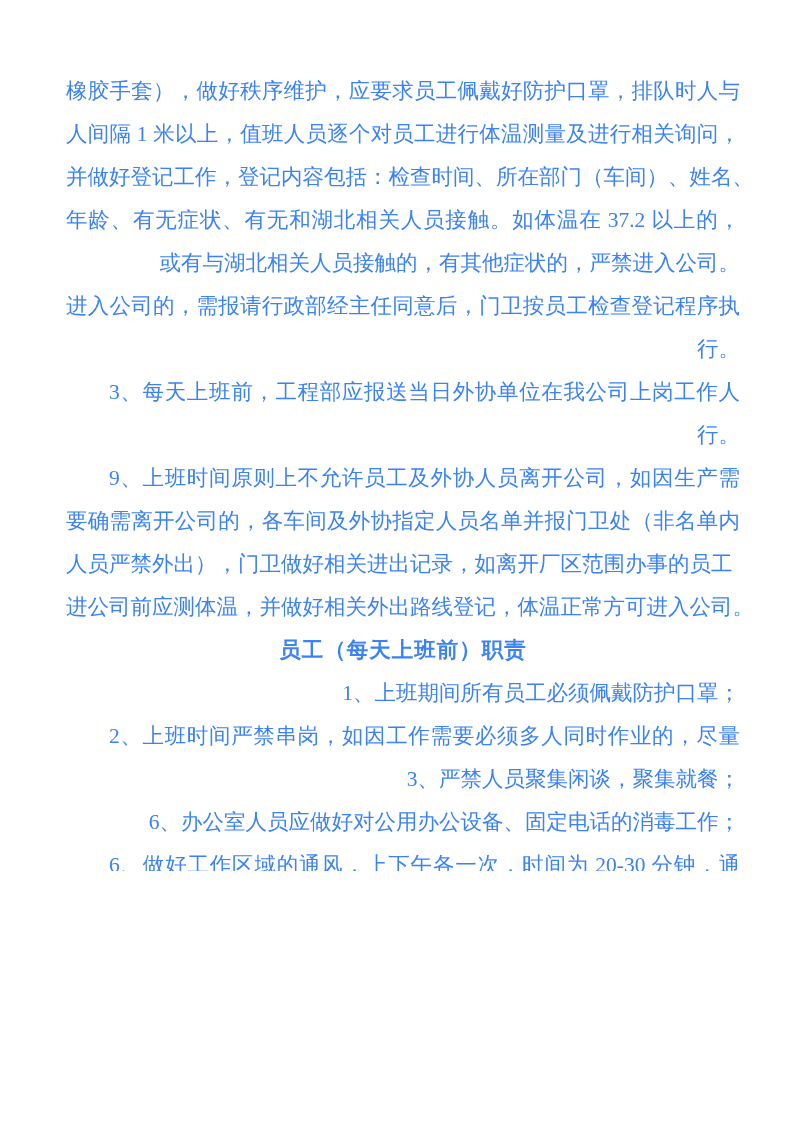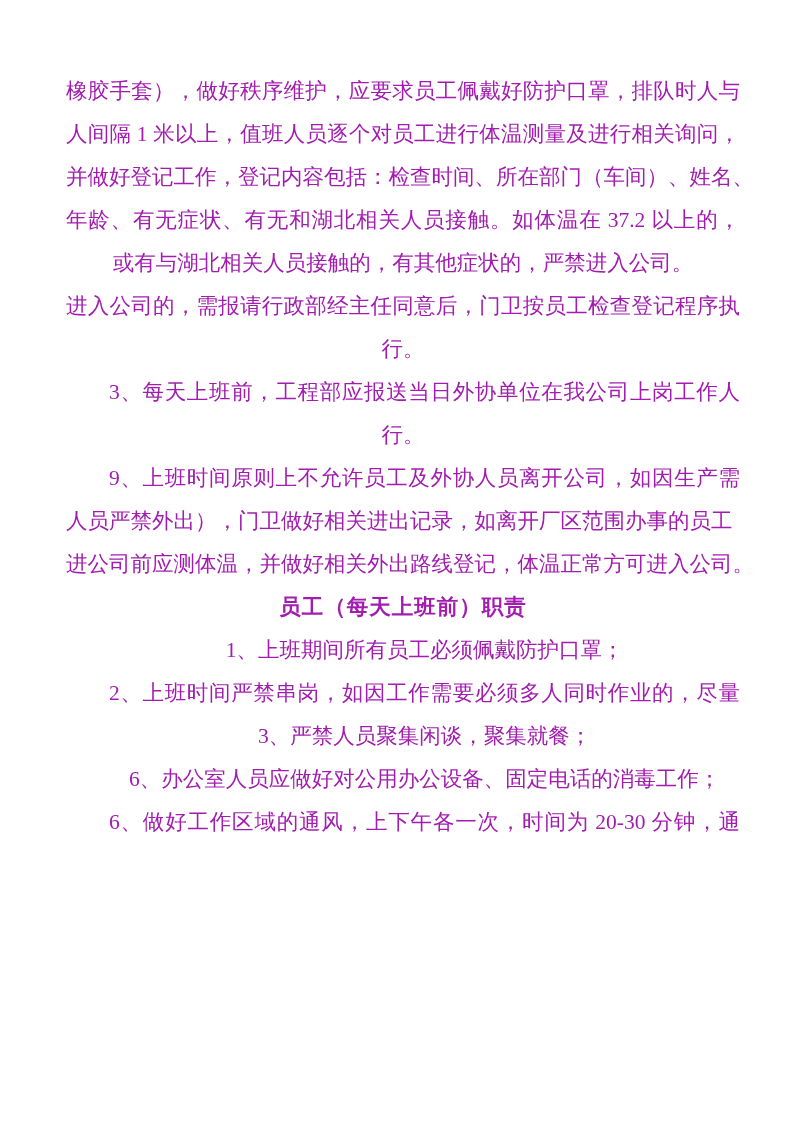--- a/index.html
+++ b/index.html
@@ -9,32 +9,32 @@
   }
   .page {
     position: relative;
     width: 800px;
     height: 871px;
     background: #ffffff;
     box-sizing: border-box;
     padding: 70px 60px 0 66px;
     overflow: hidden;
     font-family: "Liberation Serif", "DejaVu Serif", serif;
-    color: #a21caf;
+    color: #3b82f6;
   }
   .doc {
     width: 674px;
   }
   .line {
     font-size: 21.5px;
     line-height: 43px;
     height: 43px;
     white-space: nowrap;
     overflow: hidden;
-    text-align: center;
+    text-align: right;
     font-weight: normal;
   }
   .line.full {
     text-align: justify;
     text-align-last: justify;
     text-justify: inter-character;
   }
   .line.indent {
     padding-left: 43px;
   }
@@ -53,20 +53,21 @@
       <div class="line full">橡胶手套），做好秩序维护，应要求员工佩戴好防护口罩，排队时人与</div>
       <div class="line full">人间隔 1 米以上，值班人员逐个对员工进行体温测量及进行相关询问，</div>
       <div class="line full">并做好登记工作，登记内容包括：检查时间、所在部门（车间）、姓名、</div>
       <div class="line full">年龄、有无症状、有无和湖北相关人员接触。如体温在 37.2 以上的，</div>
       <div class="line">或有与湖北相关人员接触的，有其他症状的，严禁进入公司。</div>
       <div class="line full">进入公司的，需报请行政部经主任同意后，门卫按员工检查登记程序执</div>
       <div class="line">行。</div>
       <div class="line full indent">3、每天上班前，工程部应报送当日外协单位在我公司上岗工作人</div>
       <div class="line">行。</div>
       <div class="line full indent">9、上班时间原则上不允许员工及外协人员离开公司，如因生产需</div>
+      <div class="line full">要确需离开公司的，各车间及外协指定人员名单并报门卫处（非名单内</div>
       <div class="line full">人员严禁外出），门卫做好相关进出记录，如离开厂区范围办事的员工，</div>
       <div class="line full">进公司前应测体温，并做好相关外出路线登记，体温正常方可进入公司。</div>
       <div class="line heading">员工（每天上班前）职责</div>
       <div class="line indent">1、上班期间所有员工必须佩戴防护口罩；</div>
       <div class="line full indent">2、上班时间严禁串岗，如因工作需要必须多人同时作业的，尽量</div>
       <div class="line indent">3、严禁人员聚集闲谈，聚集就餐；</div>
       <div class="line indent">6、办公室人员应做好对公用办公设备、固定电话的消毒工作；</div>
       <div class="line full indent">6、做好工作区域的通风，上下午各一次，时间为 20-30 分钟，通</div>
     </div>
 </div>

